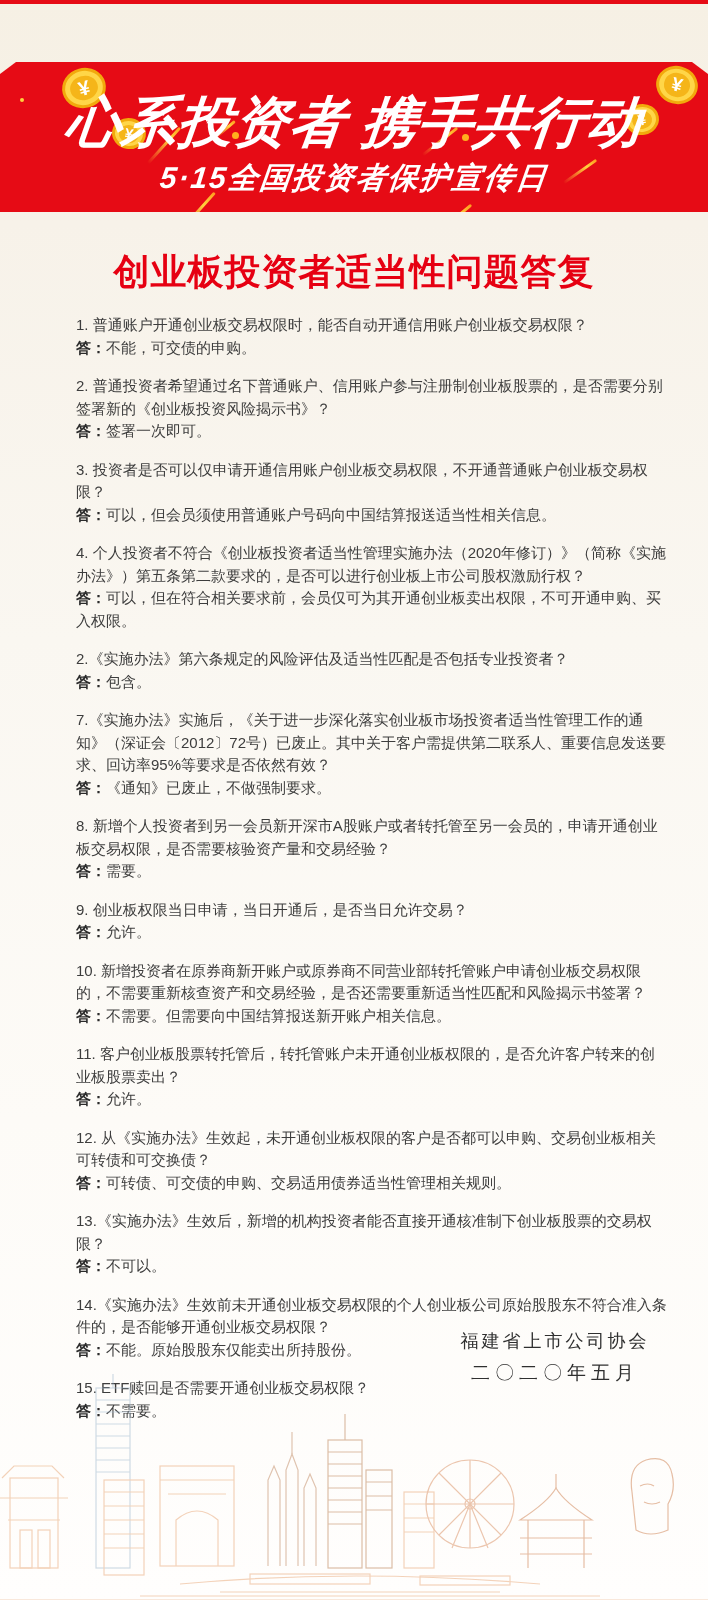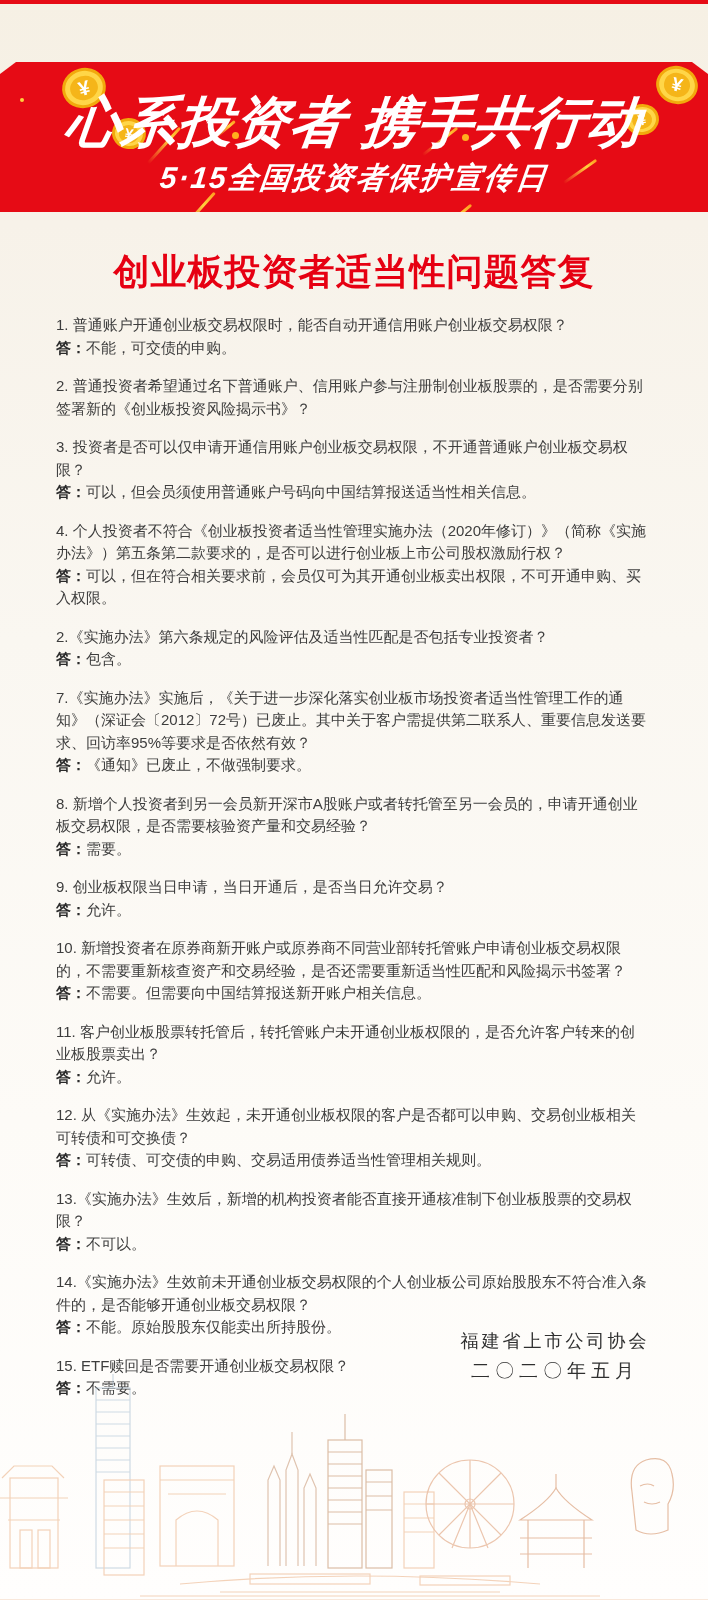--- a/index.html
+++ b/index.html
@@ -47,31 +47,31 @@
   .d1{top:70px;left:232px;width:7px;height:7px;}
   .d2{top:72px;left:462px;width:7px;height:7px;}
   .d3{top:156px;left:540px;width:5px;height:5px;}
   .d4{top:36px;left:20px;width:4px;height:4px;background:#ffd23e;}
 
   
   .doc-title{position:absolute;top:248px;left:0;width:100%;text-align:center;
           color:#e60012;font-size:36px;font-weight:bold;letter-spacing:1px;white-space:nowrap;}
 
   
-  .content{position:absolute;top:314px;left:56px;width:592px;color:#3d3d3d;
+  .content{position:absolute;top:314px;left:76px;width:592px;color:#3d3d3d;
           font-size:15px;line-height:22.5px;}
   .qa{margin:0 0 16px 0;}
   .qa p{margin:0;}
   .ans-prefix{font-weight:bold;color:#2b2b2b;}
 
   
   .footer{position:absolute;top:1326px;left:440px;width:230px;text-align:center;
           color:#2f2f2f;font-size:18px;line-height:31px;}
   .footer .org2{letter-spacing:3px;}
-  .footer .date{letter-spacing:5px;font-size:19px;font-family:Liberation Mono, monospace;}
+  .footer .date{letter-spacing:5px;font-size:19px;}
 
   
   .cityscape{position:absolute;left:0;bottom:0;width:708px;height:230px;opacity:0.5;}
 </style>
 </head>
 <body>
 
 <div class="page">
 
   <div class="top-strip"></div>
@@ -105,20 +105,21 @@
 
   <div class="doc-title">创业板投资者适当性问题答复</div>
 
   <div class="content">
     <div class="qa">
       <p>1. 普通账户开通创业板交易权限时，能否自动开通信用账户创业板交易权限？</p>
       <p><span class="ans-prefix">答：</span><span>不能，可交债的申购。</span></p>
     </div>
     <div class="qa">
       <p>2. 普通投资者希望通过名下普通账户、信用账户参与注册制创业板股票的，是否需要分别签署新的《创业板投资风险揭示书》？</p>
+      <p><span class="ans-prefix">答：</span><span>签署一次即可。</span></p>
     </div>
     <div class="qa">
       <p>3. 投资者是否可以仅申请开通信用账户创业板交易权限，不开通普通账户创业板交易权限？</p>
       <p><span class="ans-prefix">答：</span><span>可以，但会员须使用普通账户号码向中国结算报送适当性相关信息。</span></p>
     </div>
     <div class="qa">
       <p>4. 个人投资者不符合《创业板投资者适当性管理实施办法（2020年修订）》（简称《实施办法》）第五条第二款要求的，是否可以进行创业板上市公司股权激励行权？</p>
       <p><span class="ans-prefix">答：</span><span>可以，但在符合相关要求前，会员仅可为其开通创业板卖出权限，不可开通申购、买入权限。</span></p>
     </div>
     <div class="qa">

